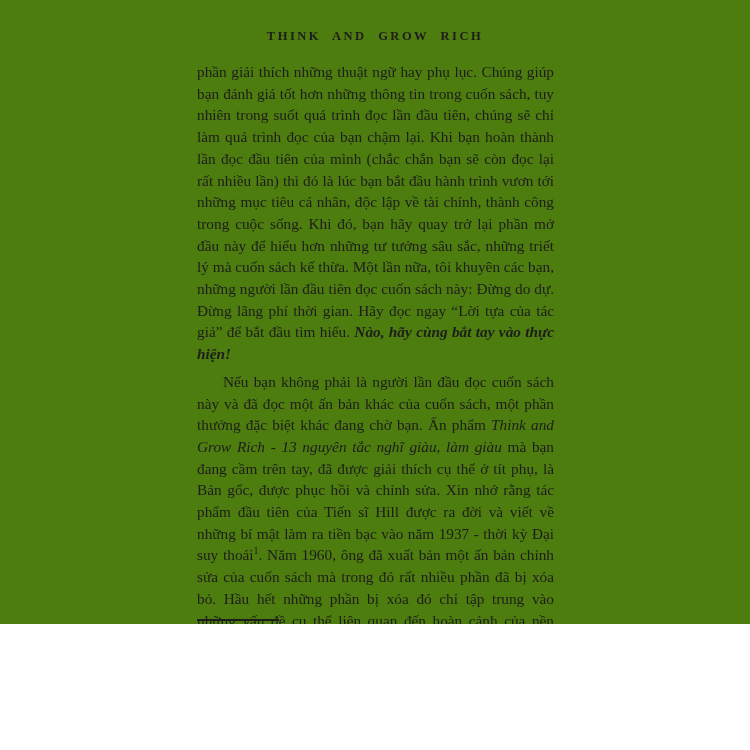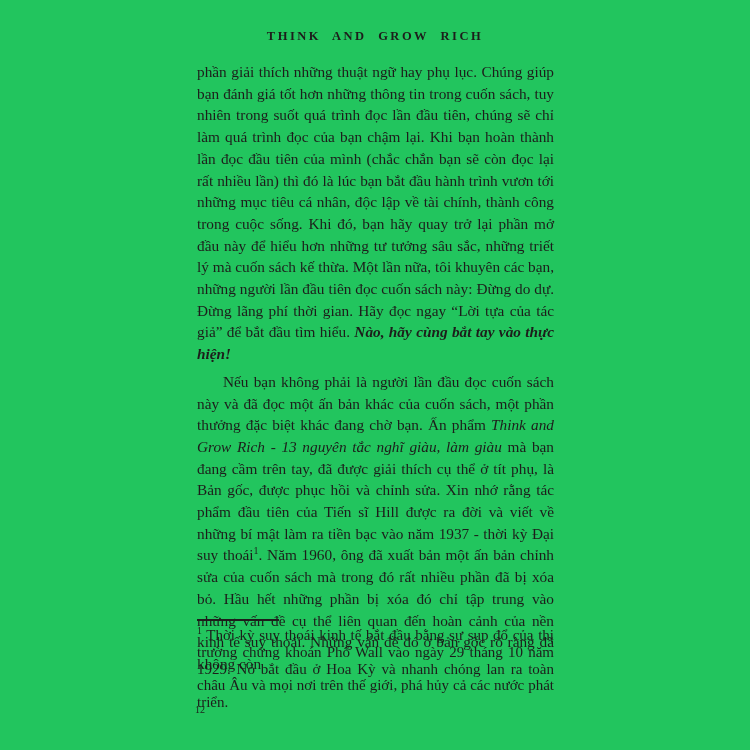--- a/index.html
+++ b/index.html
@@ -3,22 +3,22 @@
 <meta charset="utf-8">
 <style>
   html, body {
     margin: 0;
     padding: 0;
     background: #ffffff;
   }
   .page {
     position: relative;
     width: 750px;
-    height: 750px;
-    background: #22c55e;
+    height: 624px;
+    background: #4d7c0f;
     overflow: hidden;
     font-family: "Liberation Serif", "DejaVu Serif", serif;
     color: #1d1d1b;
   }
   .running-header {
     position: absolute;
     top: 29px;
     left: 0;
     width: 750px;
     text-align: center;

